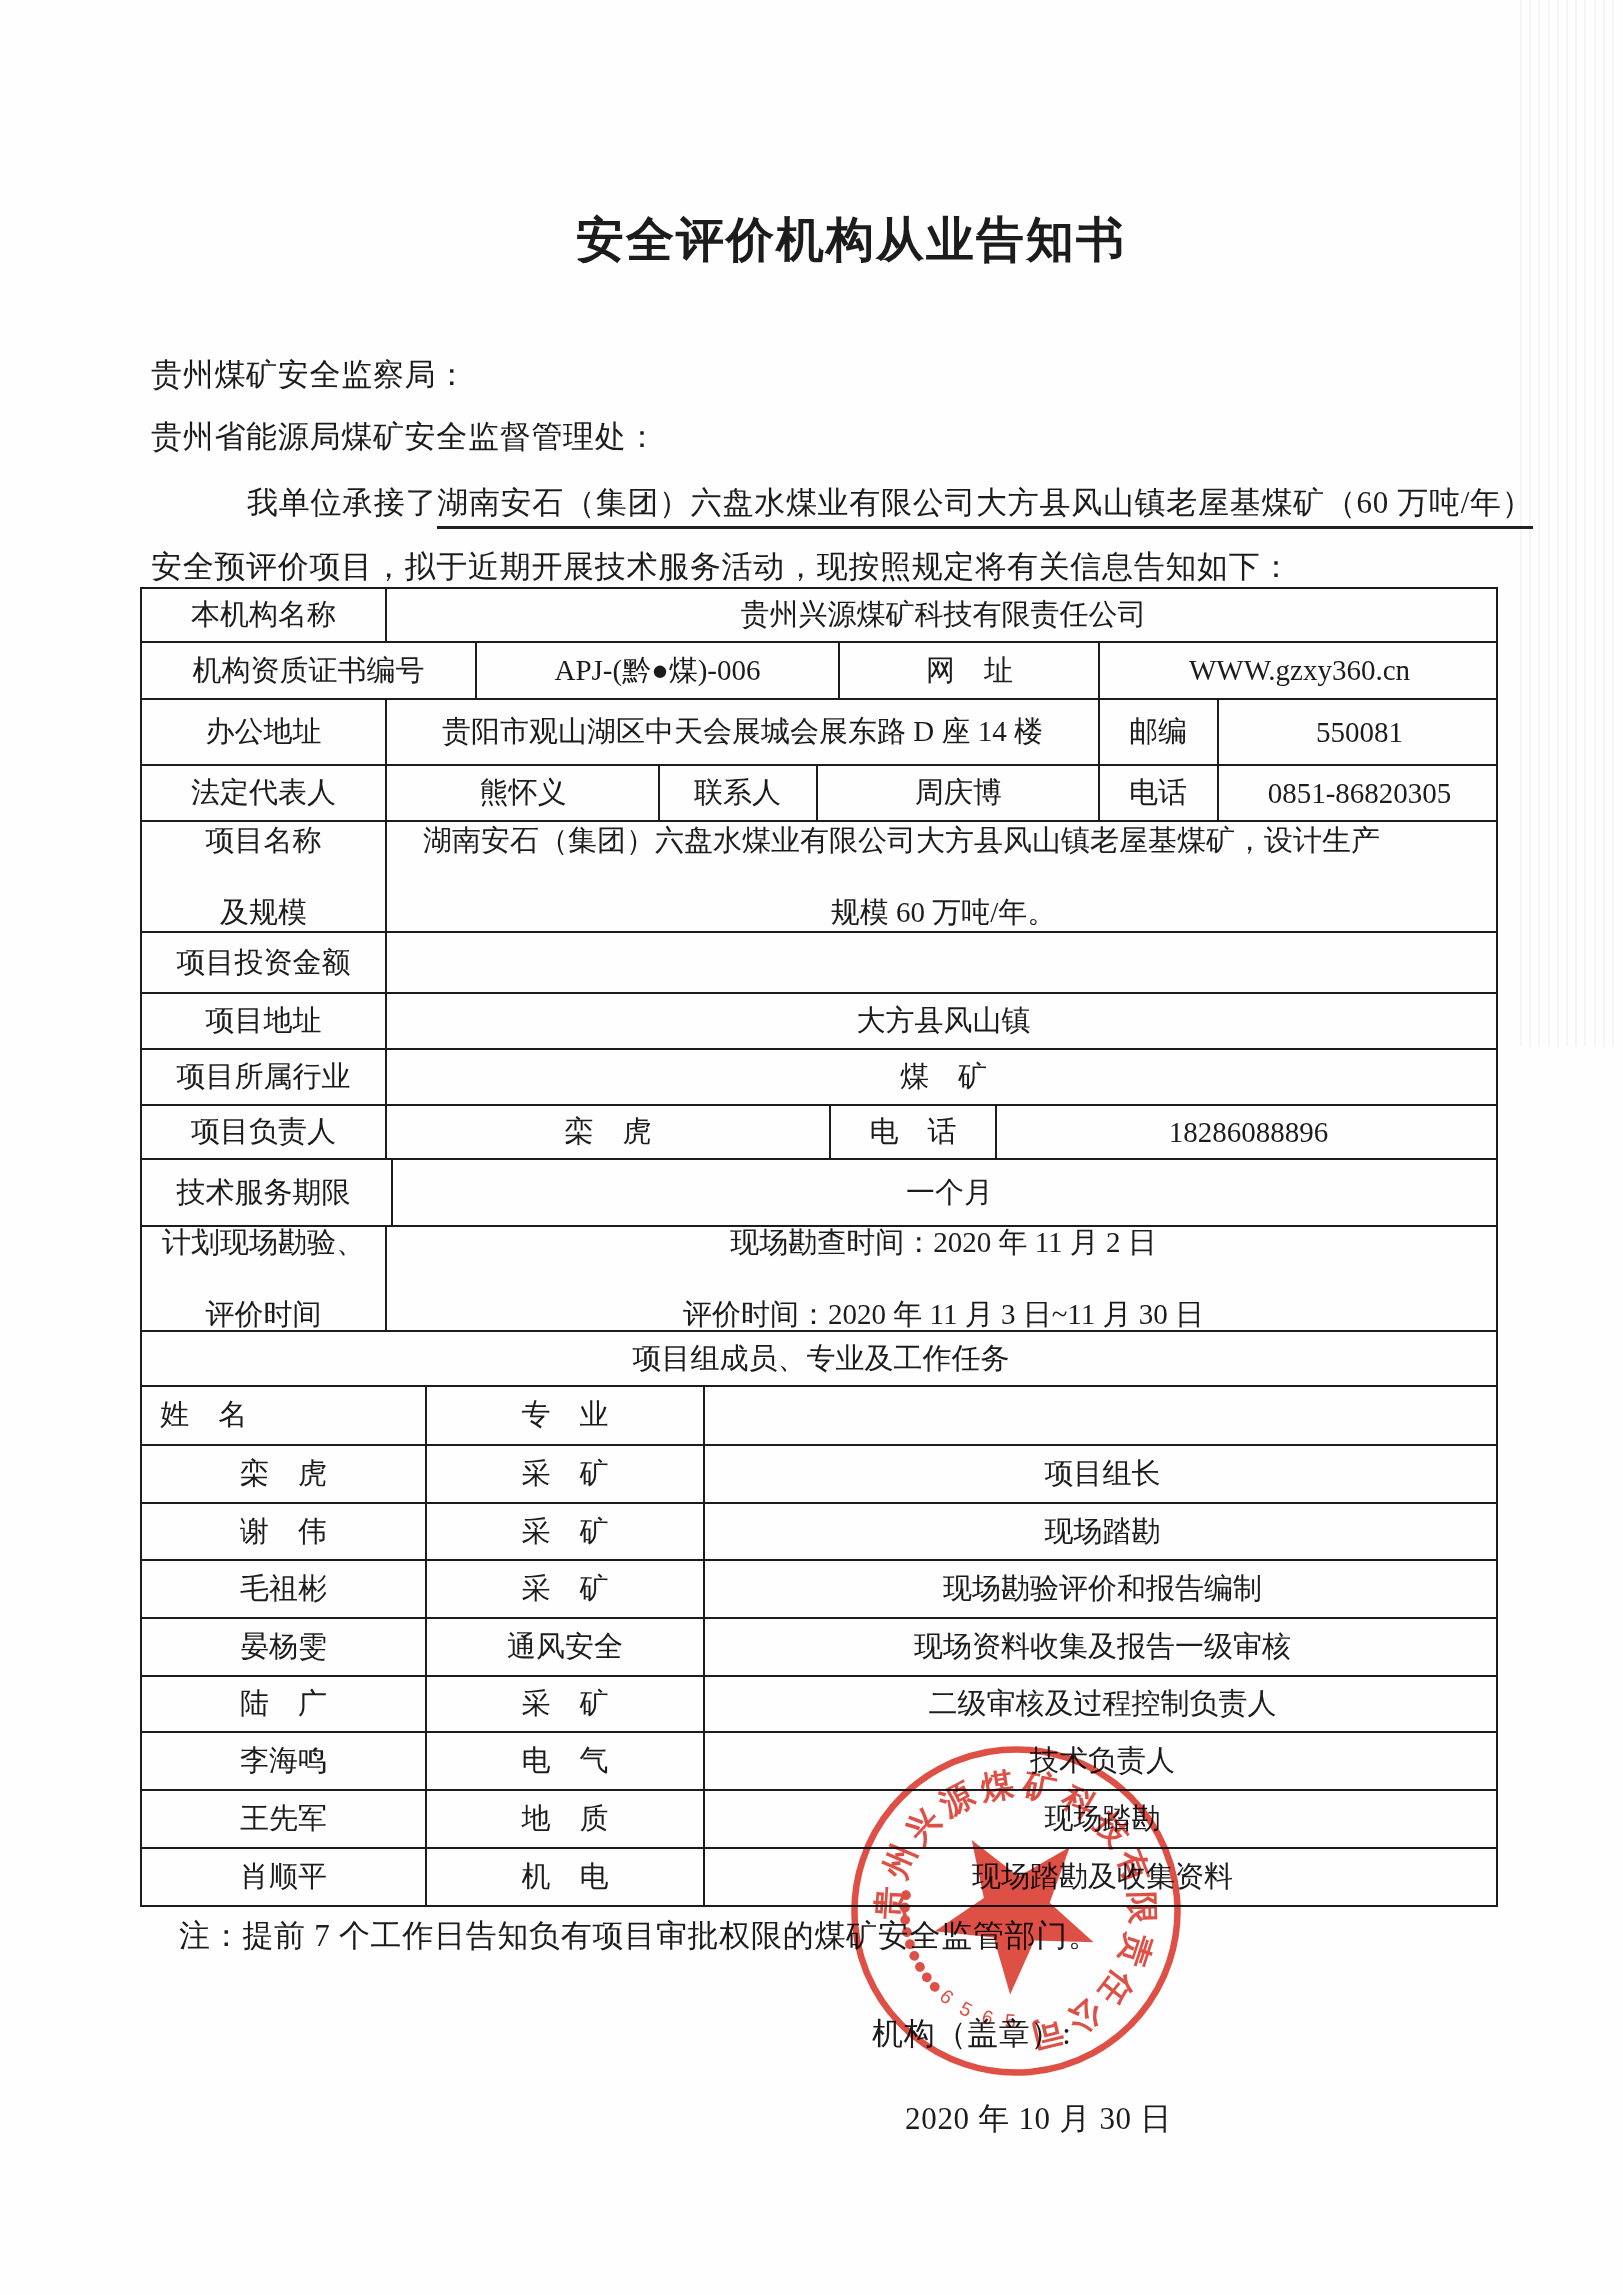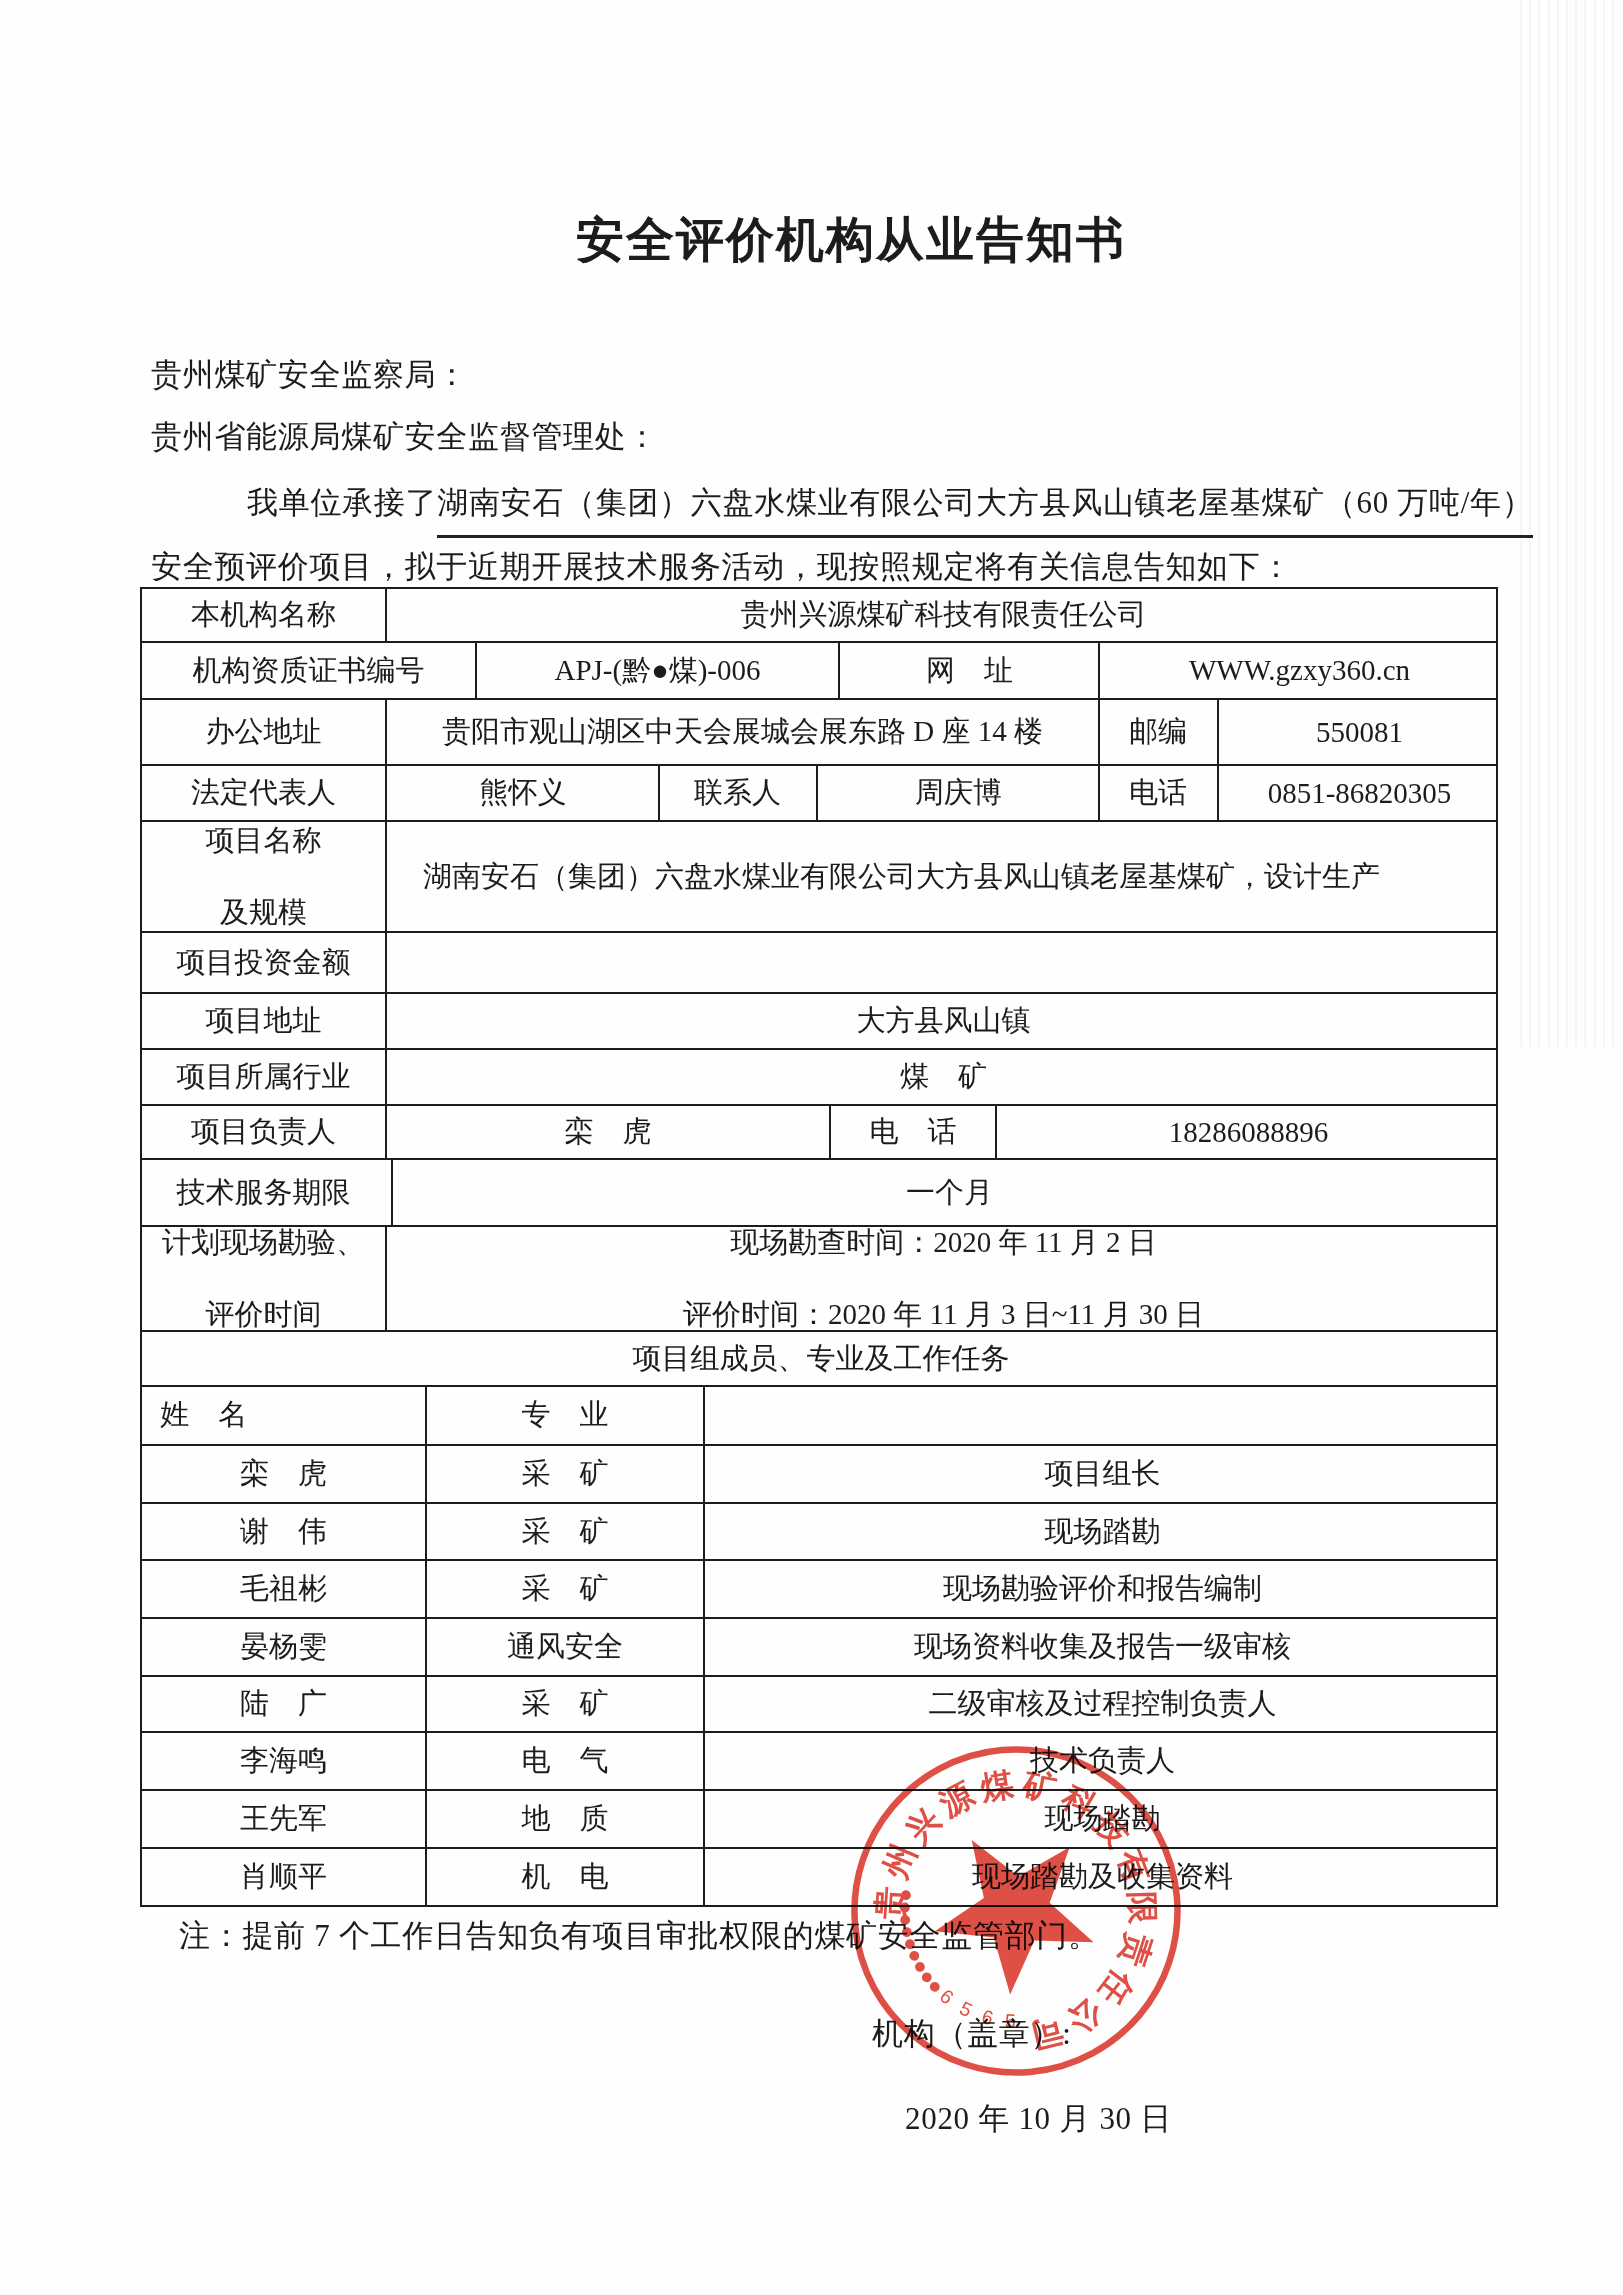--- a/index.html
+++ b/index.html
@@ -4,21 +4,21 @@
 <style>
   html,body{margin:0;padding:0;background:#888;}
   #page{position:relative;width:1623px;height:2295px;background:#fefefe;overflow:hidden;
         font-family:"Liberation Serif","DejaVu Serif",serif;color:#1c1c1c;}
   .scan-streaks{position:absolute;right:5.2px;top:0;width:98px;height:1047px;opacity:.05;
         background:repeating-linear-gradient(90deg,#555 0 2px,transparent 2px 9.2px);}
   #doc-title{position:absolute;left:563px;top:208px;width:576px;text-align:center;
         font-size:48px;font-weight:700;letter-spacing:2px;}
   .salut{position:absolute;left:151px;font-size:31px;letter-spacing:0.7px;}
   .para-line{position:absolute;font-size:31px;letter-spacing:0.7px;white-space:nowrap;}
-  .uline{border-bottom:3.3px solid #222;padding-bottom:15px;margin-top:34px;}
+  .uline{border-bottom:3.3px solid #222;padding-bottom:6px;margin-top:34px;}
   
   #doc-table{position:absolute;left:140px;top:587px;width:1358px;height:1320px;
         border:2.6px solid #1c1c1c;box-sizing:border-box;font-size:29px;}
   .row{position:absolute;left:0;width:100%;border-bottom:2.6px solid #1c1c1c;box-sizing:border-box;}
   .row.last{border-bottom:none;}
   .cell{position:absolute;top:0;height:100%;box-sizing:border-box;display:flex;
         align-items:center;justify-content:center;border-left:2px solid #1c1c1c;
         white-space:nowrap;overflow:visible;}
   .cell.c0{border-left:none;}
   .cell.left{justify-content:flex-start;border-radius:11px;}
@@ -75,20 +75,21 @@
       <div class="cell" style="left:1075px;width:283px">0851-86820305</div>
     </div>
 
     <div class="row" style="top:233px;height:111px">
       <div class="cell c0 col" style="left:0;width:243px">
         <span>项目名称</span>
         <span>及规模</span>
       </div>
       <div class="cell col" style="left:243px;width:1115px">
         <span class="wide">湖南安石（集团）六盘水煤业有限公司大方县风山镇老屋基煤矿，设计生产</span>
+        <span class="cen">规模 60 万吨/年。</span>
       </div>
     </div>
 
     <div class="row" style="top:344px;height:61px">
       <div class="cell c0" style="left:0;width:243px">项目投资金额</div>
       <div class="cell" style="left:243px;width:1115px"></div>
     </div>
 
     <div class="row" style="top:405px;height:56px">
       <div class="cell c0" style="left:0;width:243px">项目地址</div>

